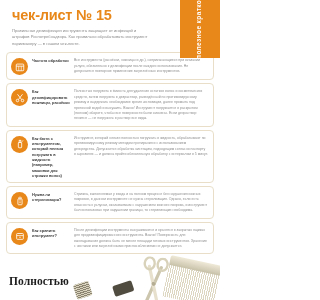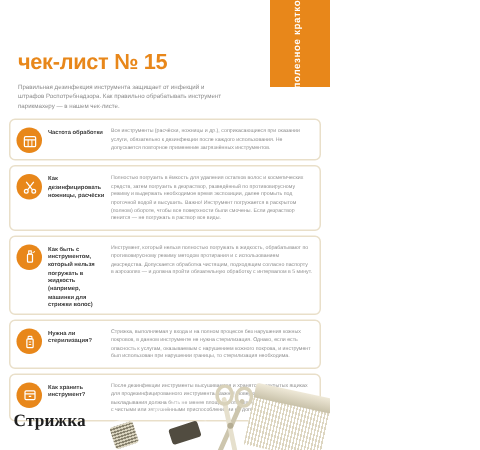--- a/index.html
+++ b/index.html
@@ -27,21 +27,21 @@
     white-space:nowrap;
     color:#ffffff;
     font-size:6.5px;
     font-weight:bold;
     letter-spacing:.4px;
     line-height:1.35;
     text-align:center;
   }
 
   
-  .header { padding:8px 48px 0 12px;margin-top:27px; }
+  .header { padding:8px 48px 0 12px; }
   .kicker {
     color:#E8871A;
     font-size:14.5px;
     font-weight:bold;
     letter-spacing:-.2px;
     line-height:1;
     margin-bottom:5px;
   }
   .headline {
     color:#2e2e2e;
@@ -230,21 +230,21 @@
           <line x1="10" y1="15" x2="14" y2="15" stroke="#fff" stroke-width="1.8"></line>
         </svg>
     </div>
     <div class="row-label">Как хранить инструмент?</div>
     <div class="row-body">После дезинфекции инструменты высушиваются и хранятся в закрытых ящиках для продезинфицированного инструмента. Важно! Поверхность для выкладывания должна быть не менее площади готовых инструментов. Хранение с чистыми или загрязнёнными приспособлениями не допускается.</div>
   </div>
 
 </div>
 
 <div class="footer">
-  <div class="logo">Стрижка</div>
+  <div class="logo">Полностью</div>
 
   <div class="tools">
     <div class="clipper">
       <div class="clipper-blade"></div>
       <div class="clipper-grip"></div>
     </div>
     <svg class="scissors" viewBox="0 0 30 46">
       <line x1="9" y1="44" x2="20" y2="10" stroke="#cdc6ae" stroke-width="3.2" stroke-linecap="round"></line>
       <line x1="19" y1="44" x2="8" y2="10" stroke="#e6e0cd" stroke-width="3.2" stroke-linecap="round"></line>
       <ellipse cx="8" cy="7" rx="5" ry="6" fill="none" stroke="#d9d2ba" stroke-width="2.4"></ellipse>

